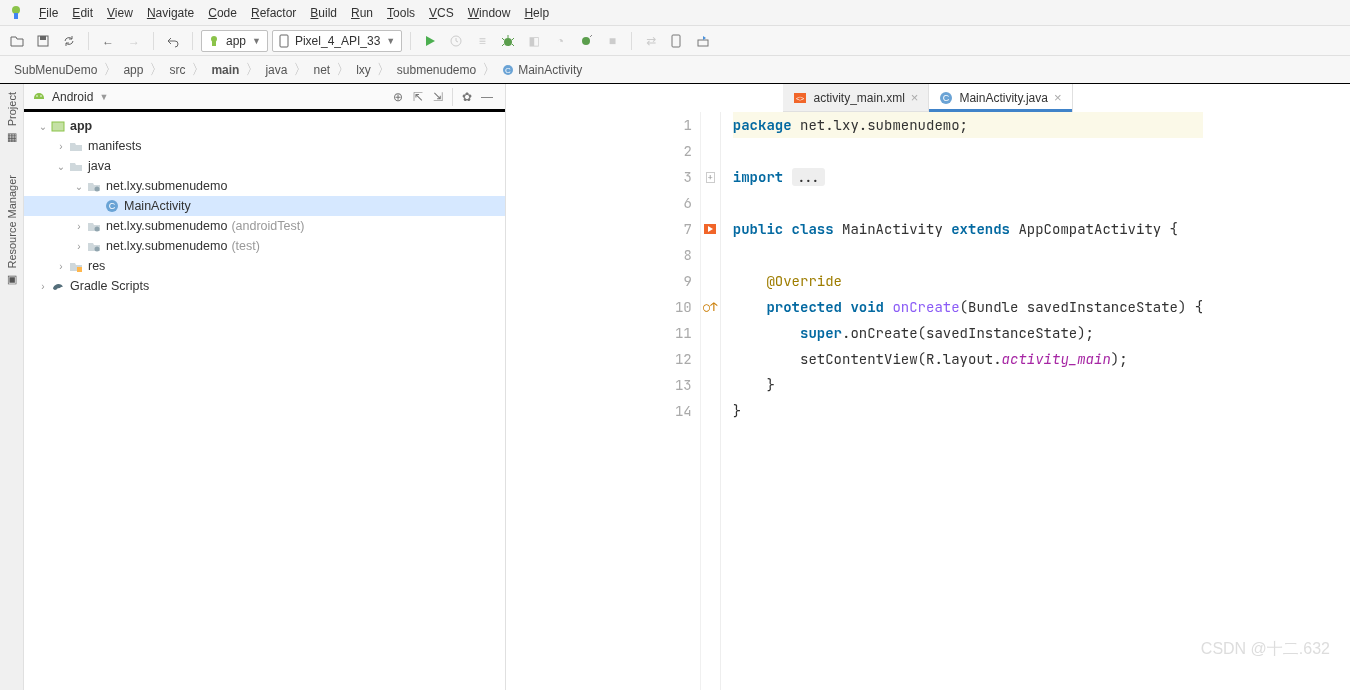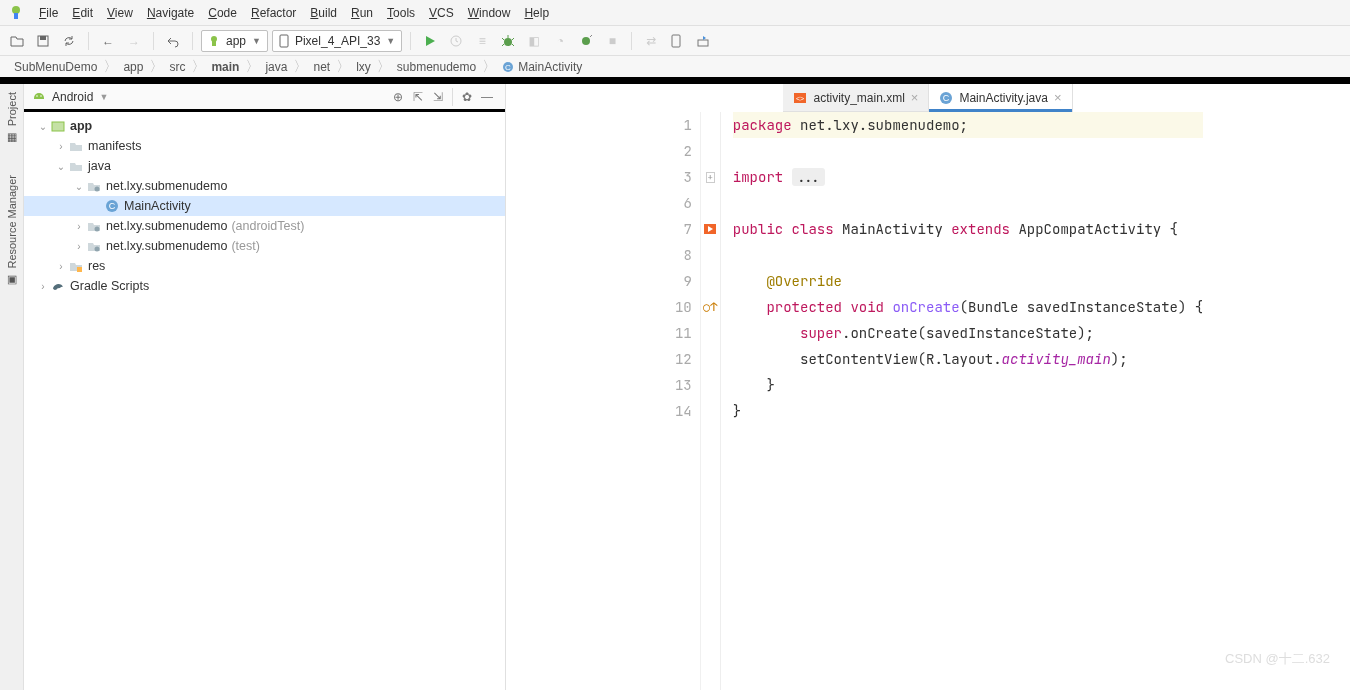--- a/index.html
+++ b/index.html
@@ -13,21 +13,21 @@
 .window-title { margin-left: 30px; color: #666; }
 
 
 .toolbar { height: 30px; display: flex; align-items: center; padding: 0 6px; background: #f7f7f7; border-bottom: 1px solid #e0e0e0; gap: 4px; }
 .tbtn { width: 22px; height: 22px; display: flex; align-items: center; justify-content: center; border-radius: 2px; cursor: pointer; color: #666; }
 .tsep { width: 1px; height: 18px; background: #ddd; margin: 0 4px; }
 .combo { height: 22px; border: 1px solid #c0c0c0; border-radius: 2px; background: #fff; display: flex; align-items: center; padding: 0 6px; gap: 6px; font-size: 12px; cursor:pointer; }
 .combo .arrow { font-size: 9px; color: #777; }
 
 
-.breadcrumb { height: 28px; display: flex; align-items: center; padding: 0 10px; background: #f7f7f7; border-bottom: 7px solid #000000; font-size: 12px; color: #555; }
+.breadcrumb { height: 28px; display: flex; align-items: center; padding: 0 10px; background: #f7f7f7; border-bottom: 1px solid #000000; font-size: 12px; color: #555; }
 .crumb { display:flex; align-items:center; gap:4px; padding: 2px 4px; cursor:pointer;}
 .crumb-sep { color: #bbb; margin: 0 2px; font-size: 14px; }
 .crumb.bold { font-weight: bold; }
 
 
 .main { display: flex; height: calc(100% - 84px); }
 .left-gutter { width: 24px; background: #f0f0f0; border-right: 1px solid #e0e0e0; display: flex; flex-direction: column; align-items: center; padding-top: 4px; gap: 24px; }
 .vert-tab { writing-mode: vertical-rl; transform: rotate(180deg); font-size: 11px; color: #555; cursor:pointer; padding:4px 0; display:flex; align-items:center; gap:4px;}
 .vert-icon { transform: rotate(90deg); font-size:11px; }
 
@@ -54,32 +54,32 @@
 .tab.active::after { content:""; position:absolute; left:0; right:0; bottom:-1px; height:3px; background:#4083c9; }
 .tab .close { color:#aaa; font-size:13px; }
 
 .code-wrap { flex:1; display:flex; font-family: "JetBrains Mono","Consolas",monospace; font-size:14px; line-height: 26px; }
 .gutter-nums { width: 48px; text-align:right; color:#aaa; padding: 0 8px 0 0; background:#fff; border-right:1px solid #f0f0f0; user-select:none;}
 .gutter-nums div { height:26px; position:relative; }
 .gutter-marks { width:20px; border-right:1px solid #eee; }
 .gutter-marks div { height:26px; display:flex; align-items:center; justify-content:center; }
 .code { flex:1; padding-left: 12px; white-space: pre; }
 .code-line { height:26px; }
-.kw { color:#be185d; }
+.kw { color:#0369a1;font-weight:bold; }
 .cls { color:#333; }
 .ann { color:#9e7d00; }
 .mtd { color:#8b5cf6; }
 .id-i { color:#a626a4; font-style:italic; }
 .imp-dots{ background:#eee; border-radius:3px; padding:0 4px;}
 .line-hl { background:#fbf9e8; }
 
 
 svg { display:block; }
 
-.watermark { position:absolute; right:20px; bottom:22px; color:#ddd; font-size:13px; }
+.watermark { position:absolute; right:20px; bottom:30px; color:#ddd; font-size:16px; }
 </style>
 </head>
 <body>
 
 <div class="menubar">
   <span class="app-logo">
     <svg width="16" height="16" viewBox="0 0 16 16">
         <circle cx="8" cy="5" r="4" fill="#8bc34a"></circle>
         <rect x="6" y="8" width="4" height="6" fill="#4285f4"></rect>
       </svg>

